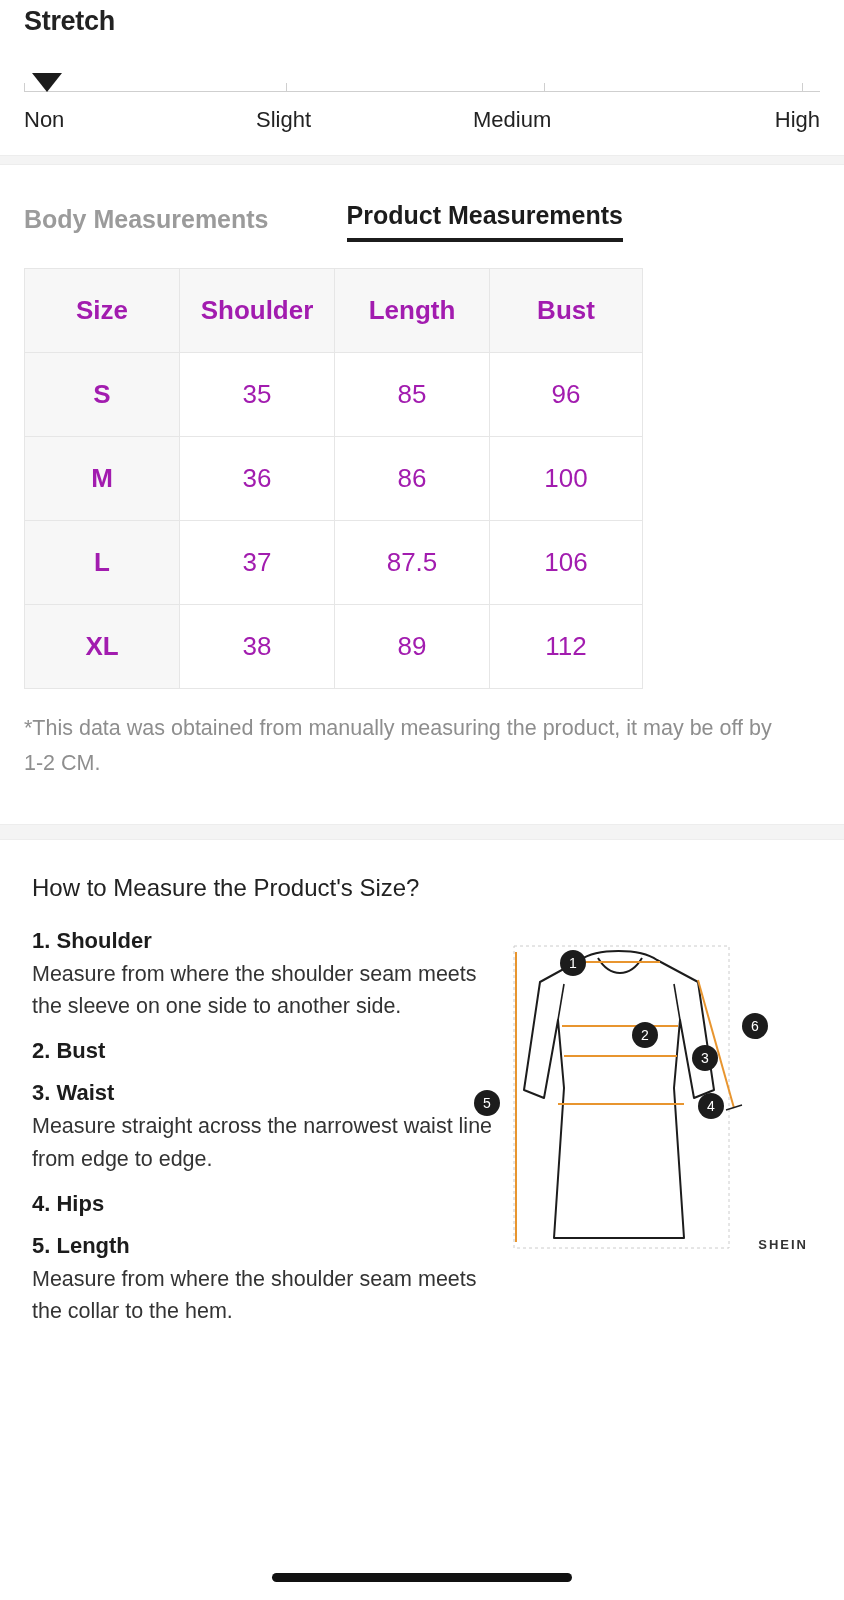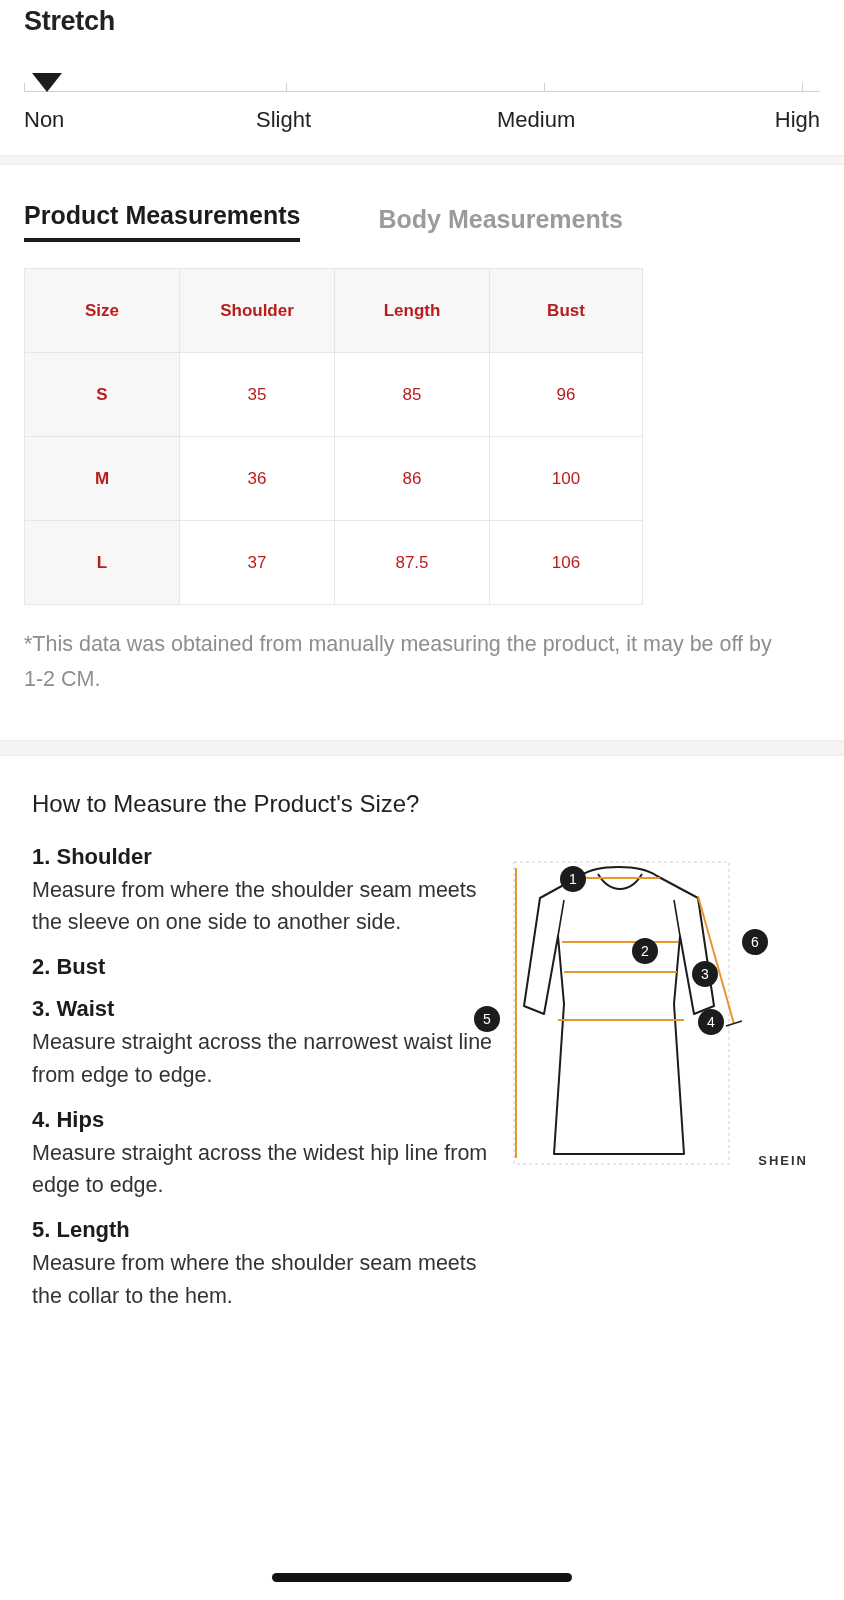--- a/index.html
+++ b/index.html
@@ -63,21 +63,21 @@
     height: 28px;
   }
   .scale-labels span {
     position: absolute;
     font-size: 22px;
     color: #222;
     white-space: nowrap;
   }
   .scale-labels span.l1 { left: 0px; }
   .scale-labels span.l2 { left: 232px; }
-  .scale-labels span.l3 { left: 473px; }
+  .scale-labels span.l3 { left: 449px; }
   .scale-labels span.l4 { right: 0px; }
 
   .divider-gap {
     height: 10px;
     background: #f4f4f4;
     border-top: 1px solid #ededed;
     border-bottom: 1px solid #ededed;
     margin-top: 22px;
   }
 
@@ -104,22 +104,22 @@
   table.size-table {
     margin-top: 26px;
     border-collapse: collapse;
     table-layout: fixed;
     width: 618px;
   }
   table.size-table th, table.size-table td {
     border: 1px solid #e6e6e6;
     height: 84px;
     text-align: center;
-    font-size: 17px;
-    color: #b91c1c;
+    font-size: 26px;
+    color: #a21caf;
   }
   table.size-table th {
     background: #f7f7f7;
     font-weight: bold;
   }
   table.size-table td.size-cell {
     background: #f7f7f7;
     font-weight: bold;
   }
   table.size-table col.c1 { width: 155px; }
@@ -233,22 +233,22 @@
         <span class="l3">Medium</span>
         <span class="l4">High</span>
       </div>
     </div>
   </div>
 
   <div class="divider-gap"></div>
 
   <div class="meas-section">
     <div class="meas-tabs">
+      <div class="meas-tab">Body Measurements</div>
       <div class="meas-tab active">Product Measurements</div>
-      <div class="meas-tab">Body Measurements</div>
     </div>
 
     <table class="size-table">
       <colgroup>
           <col class="c1">
           <col class="c2">
           <col class="c3">
           <col class="c4">
         </colgroup>
       <thead>
@@ -271,20 +271,26 @@
           <td>36</td>
           <td>86</td>
           <td>100</td>
         </tr>
         <tr>
           <td class="size-cell">L</td>
           <td>37</td>
           <td>87.5</td>
           <td>106</td>
         </tr>
+        <tr>
+          <td class="size-cell">XL</td>
+          <td>38</td>
+          <td>89</td>
+          <td>112</td>
+        </tr>
       </tbody>
     </table>
 
     <div class="meas-note">*This data was obtained from manually measuring the product, it may be off by 1-2 CM.</div>
   </div>
 
   <div class="divider-gap2"></div>
 
   <div class="how-section">
     <div class="how-title">How to Measure the Product's Size?</div>
@@ -297,21 +303,20 @@
         </div>
         <div class="how-item">
           <h4>2. Bust</h4>
         </div>
         <div class="how-item">
           <h4>3. Waist</h4>
           <p>Measure straight across the narrowest waist line from edge to edge.</p>
         </div>
         <div class="how-item">
           <h4>4. Hips</h4>
-          <p>Measure straight across the widest hip line from edge to edge.</p>
         </div>
         <div class="how-item">
           <h4>5. Length</h4>
           <p>Measure from where the shoulder seam meets the collar to the hem.</p>
         </div>
       </div>
 
       <div class="how-figure">
         <div class="fig-wrap">
           <svg width="310" height="330" viewBox="0 0 310 330">

